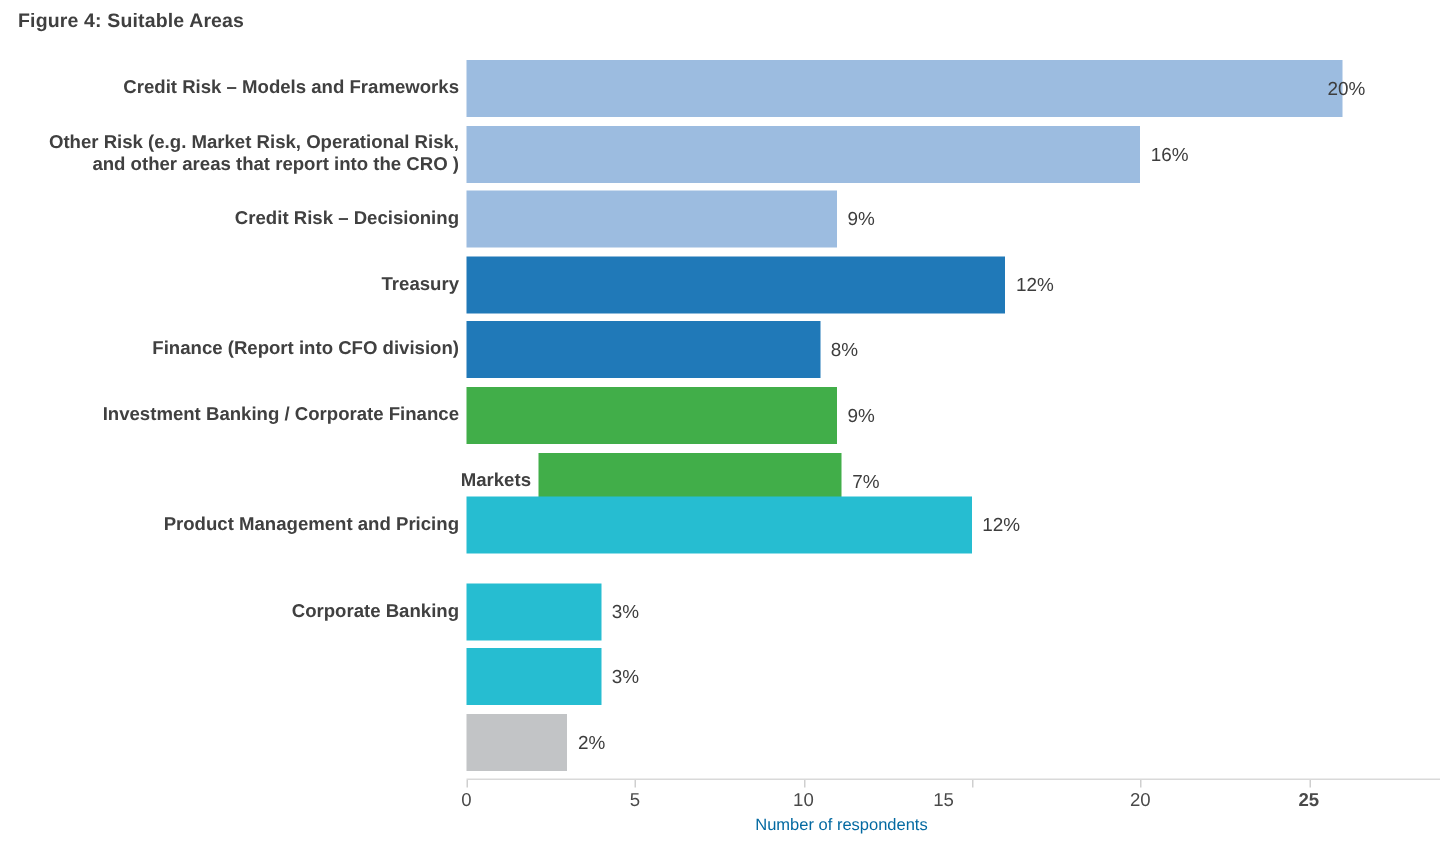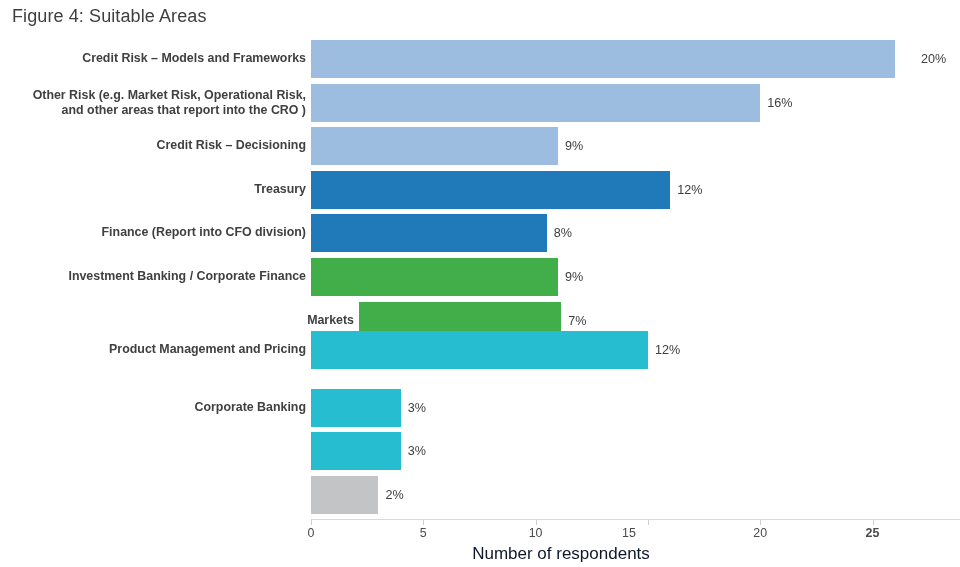--- a/index.html
+++ b/index.html
@@ -12,22 +12,22 @@
     width: 960px;
     height: 567px;
     background: #ffffff;
     font-family: "Liberation Sans", sans-serif;
     overflow: hidden;
   }
   #chart-title {
     position: absolute;
     left: 12px;
     top: 6px;
-    font-size: 18px;
-    font-weight: normal;
+    font-size: 13px;
+    font-weight: bold;
     color: #3f3f3f;
     letter-spacing: 0.1px;
     white-space: nowrap;
   }
   
   #plot {
     position: absolute;
     left: 0;
     top: 0;
     width: 960px;
@@ -88,22 +88,22 @@
     color: #4a4a4a;
     transform: translateX(-50%);
     white-space: nowrap;
   }
   #x-axis-title {
     position: absolute;
     top: 544px;
     left: 311px;
     width: 500px;
     text-align: center;
-    font-size: 17px;
-    color: #0f172a;
+    font-size: 11px;
+    color: #0369a1;
     white-space: nowrap;
   }
   #watermark {
     position: absolute;
     left: 60px;
     top: 512px;
     font-size: 11px;
     color: #fbfbfb;
     letter-spacing: 1px;
     white-space: nowrap;
@@ -114,21 +114,21 @@
 
 <div id="page">
 
   <div id="chart-title">Figure 4: Suitable Areas</div>
 
   <div id="plot">
     <div id="rows">
         <div class="row" style="top: 40px;">
           <div class="cat-label">Credit Risk – Models and Frameworks</div>
           <div class="bar" style="width: 583.96px; background: rgb(156, 188, 224);"></div>
-          <div class="val-label" style="left: 885px; margin-left: 36px;">20%</div>
+          <div class="val-label" style="left: 885px;">20%</div>
         </div>
         <div class="row" style="top: 83.6px;">
           <div class="cat-label">Other Risk (e.g. Market Risk, Operational Risk,
 and other areas that report into the CRO )</div>
           <div class="bar" style="width: 449.2px; background: rgb(156, 188, 224);"></div>
           <div class="val-label" style="left: 767.2px;">16%</div>
         </div>
         <div class="row" style="top: 127.2px;">
           <div class="cat-label">Credit Risk – Decisioning</div>
           <div class="bar" style="width: 247.06px; background: rgb(156, 188, 224);"></div>

